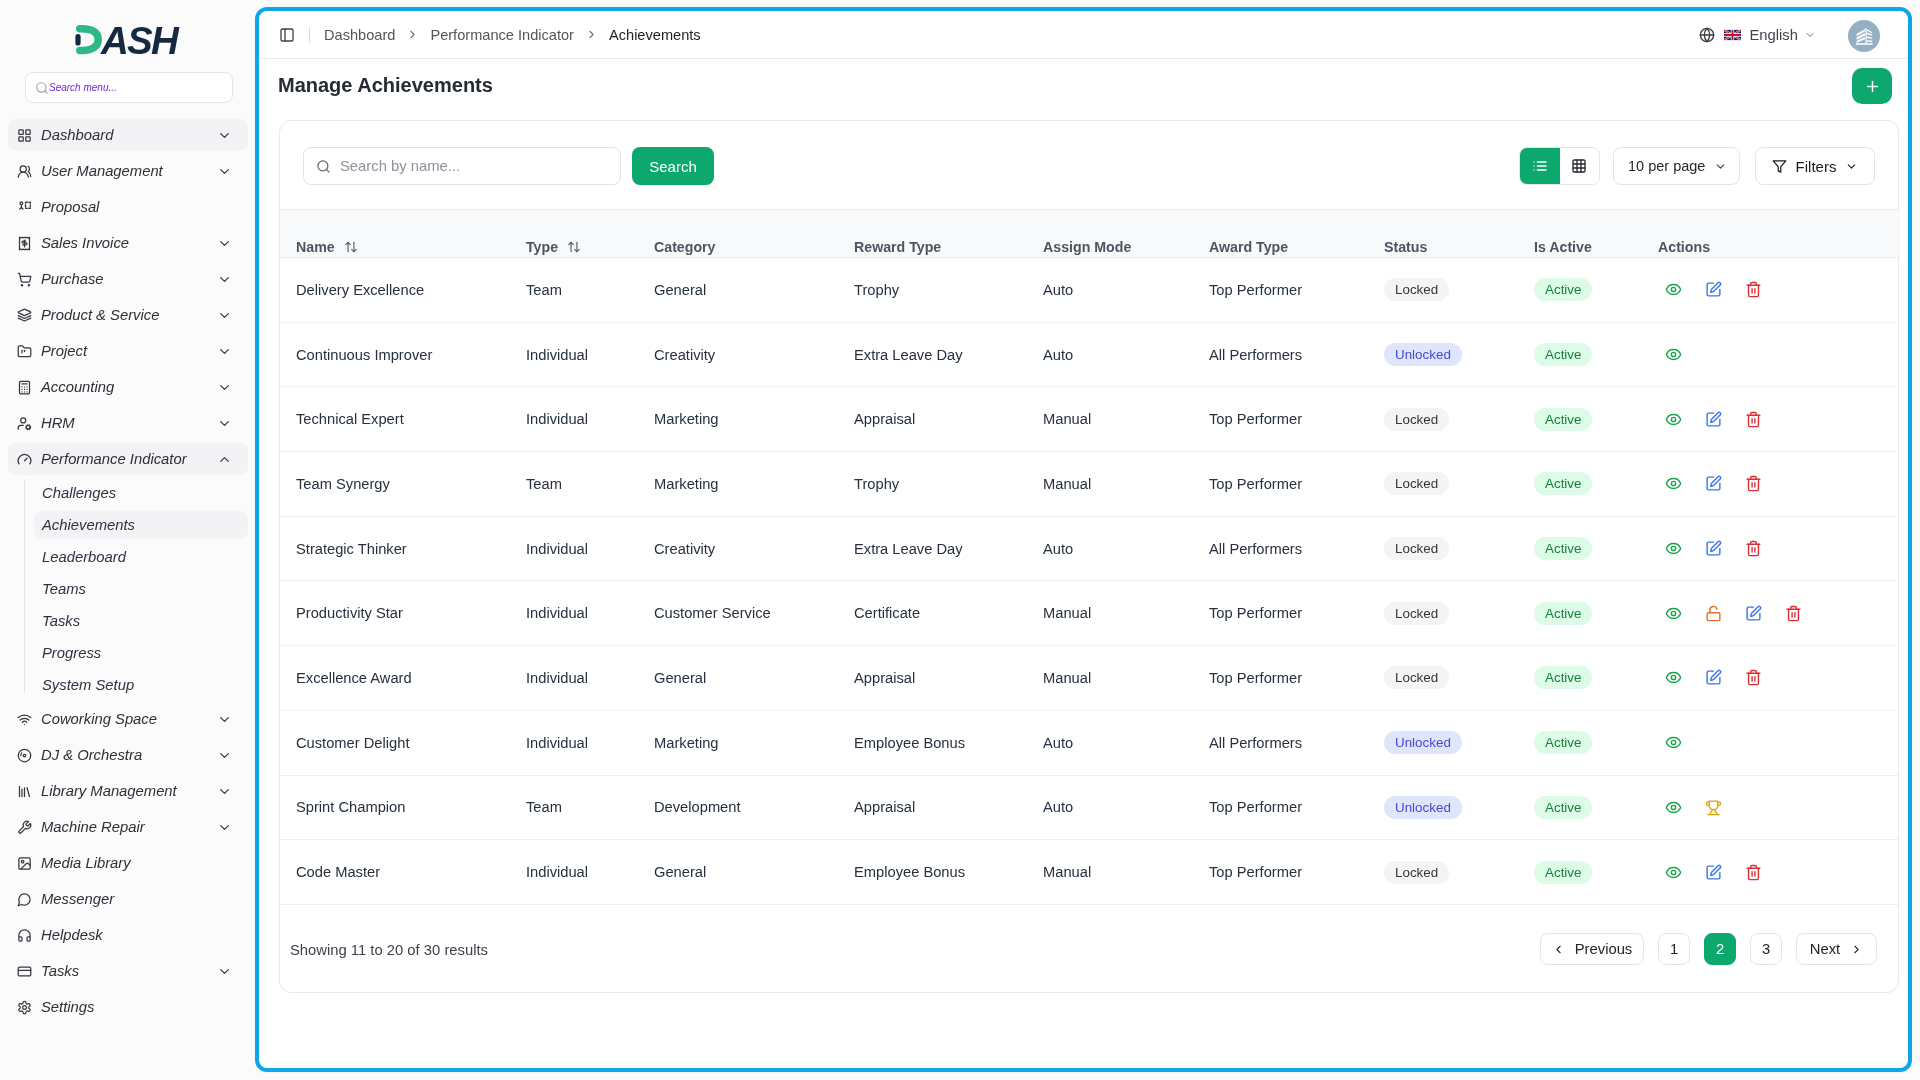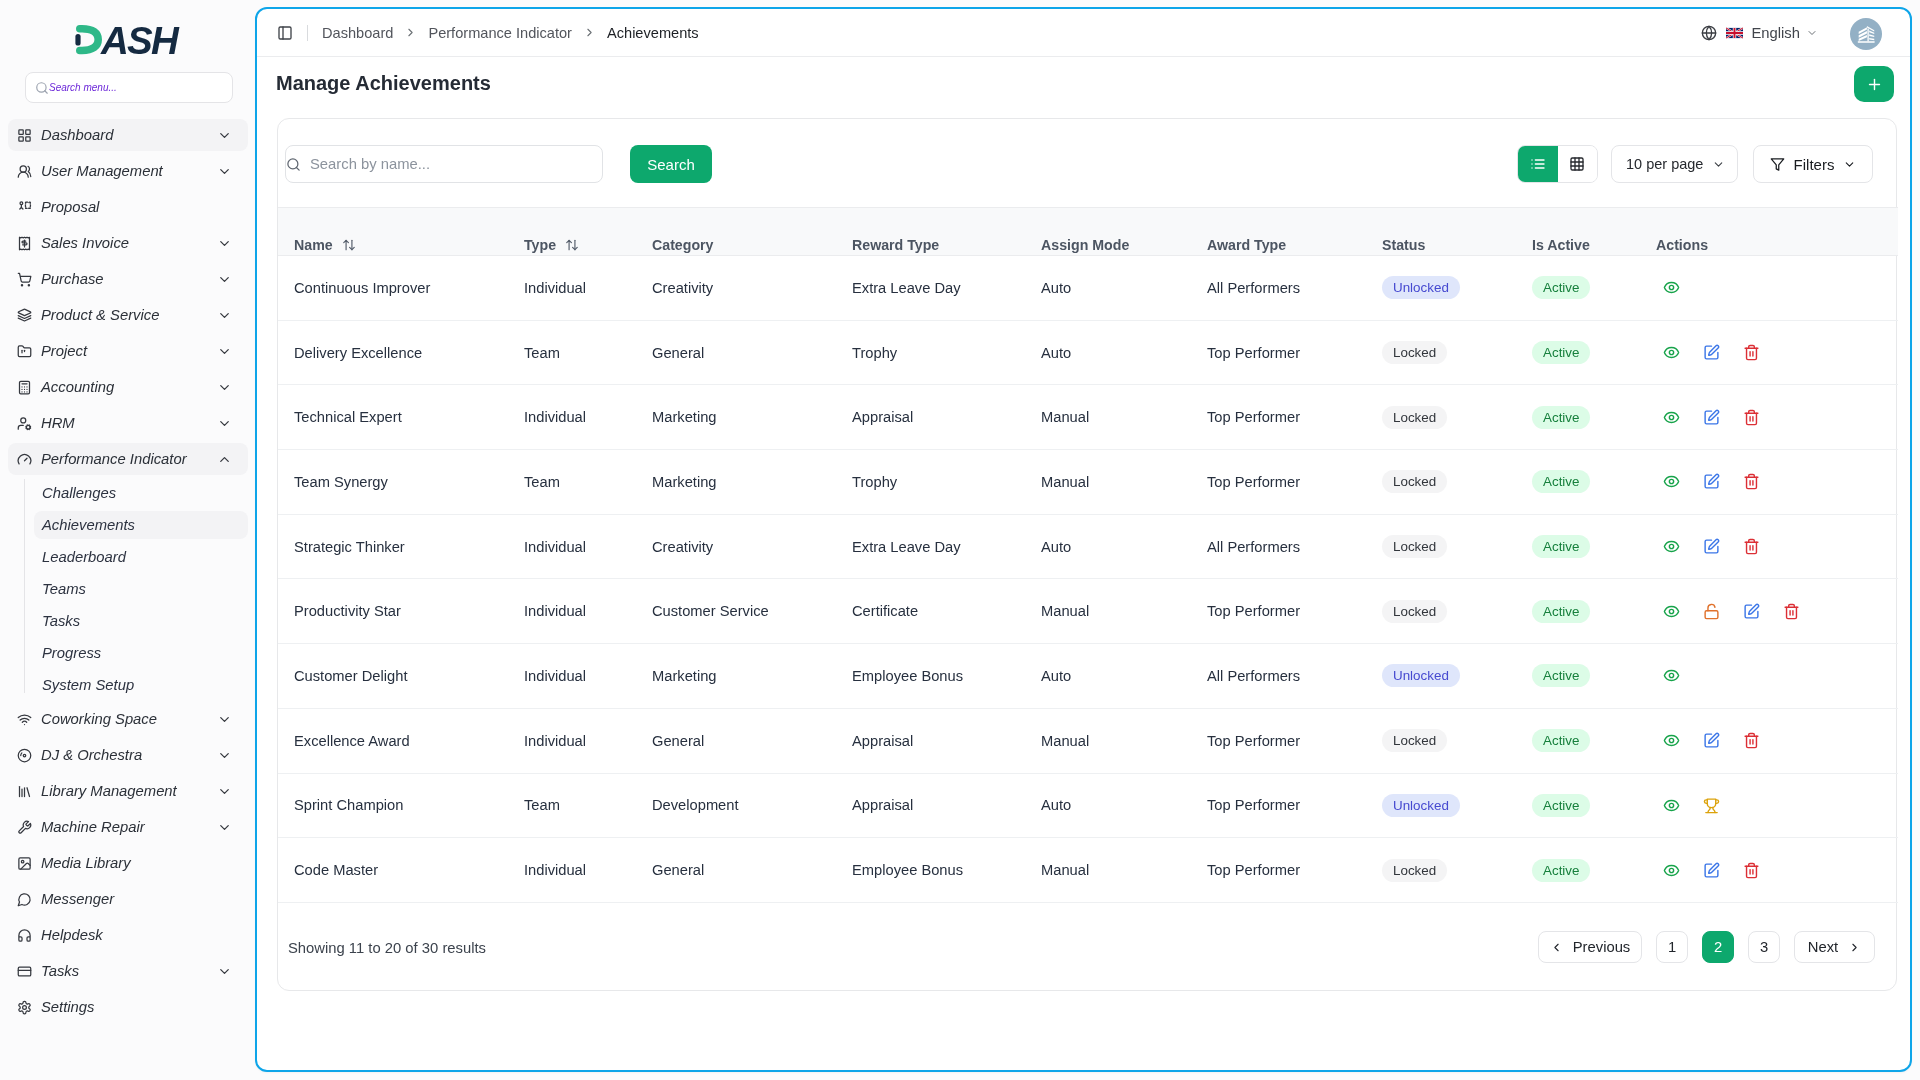--- a/index.html
+++ b/index.html
@@ -20,35 +20,35 @@
 .mi .chev { color:#44484f; }
 .mi .chev svg { width:12px; height:12px; }
 .mi.active { background:#f3f3f5; }
 .mi svg.ic { width:15px; height:15px; color:#35383f; }
 .sub { position:relative; padding-left:0; }
 .sub .guide { position:absolute; left:16px; top:0; bottom:6px; width:1px; background:#e4e4e7; }
 .smi { height:28px; margin-bottom:4px; margin-left:26px; display:flex; align-items:center; padding-left:8px; border-radius:8px; color:#2c3240; font-size:14.8px; }
 .smi.active { background:#f3f3f5; }
 
 
-.panel { position:absolute; left:255px; top:7px; width:1657px; height:1065px; background:#fff; border:2px solid #0ea5e9; border-radius:12px; box-shadow:0 1px 2px rgba(0,0,0,.04); }
+.panel { position:absolute; left:255px; top:7px; width:1657px; height:1065px; background:#fff; border:4px solid #0ea5e9; border-radius:12px; box-shadow:0 1px 2px rgba(0,0,0,.04); }
 .hdr { position:absolute; left:0; top:0; right:0; height:48px; border-bottom:1px solid #ebecee; display:flex; align-items:center; padding-left:20px; }
 .hdr .ptoggle { color:#3f4349; }
 .hdr .sep { width:1px; height:16px; background:#d9dbde; margin:0 14px; }
 .crumb { font-size:14.6px; color:#52555c; display:flex; align-items:center; }
 .crumb .c-chev { margin:0 11px; color:#6b7075; }
 .crumb .c-chev svg { width:13px; height:13px; }
 .crumb .last { color:#1d2025; }
 .title { position:absolute; left:19px; top:63px; font-size:20px; font-weight:700; color:#252b35; }
 .addbtn { position:absolute; right:16px; top:57px; width:40px; height:36px; background:#0da86d; border-radius:10px; color:#fff; display:flex; align-items:center; justify-content:center; }
 .addbtn svg { width:17px; height:17px; }
 
 
 .card { position:absolute; left:20px; top:109px; width:1620px; height:873px; border:1px solid #e7e8ea; border-radius:12px; background:#fff; }
-.inp { position:absolute; left:7px; top:26px; width:318px; height:38px; border:1px solid #e1e3e6; border-radius:8px; display:flex; align-items:center; color:#7d838c; }
+.inp { position:absolute; left:23px; top:26px; width:318px; height:38px; border:1px solid #e1e3e6; border-radius:8px; display:flex; align-items:center; padding-left:12px; color:#7d838c; }
 .inp svg { width:15px; height:15px; color:#5f6670; }
 .inp span { font-size:14.8px; margin-left:9px; color:#8c939d; }
 .searchbtn { position:absolute; left:352px; top:26px; width:82px; height:38px; background:#0da86d; border-radius:8px; color:#fff; font-size:15px; display:flex; align-items:center; justify-content:center; }
 .vtoggle { position:absolute; left:1239px; top:26px; width:81px; height:38px; border:1px solid #e4e5e8; border-radius:8px; display:flex; overflow:hidden; }
 .vtoggle .seg { flex:1; display:flex; align-items:center; justify-content:center; }
 .vtoggle .seg.on { background:#0da86d; color:#fff; }
 .vtoggle .seg.off { background:#fff; color:#26292e; }
 .vtoggle svg { width:16px; height:16px; }
 .perpage { position:absolute; left:1333px; top:26px; width:127px; height:38px; border:1px solid #e4e5e8; border-radius:8px; display:flex; align-items:center; padding:0 12px 0 14px; font-size:14.5px; color:#26292e; }
 .perpage .chev { margin-left:auto; color:#3c4046; }
@@ -510,75 +510,75 @@
             <th>
               <span class="hwrap">Is Active</span>
             </th>
             <th>
               <span class="hwrap">Actions</span>
             </th>
           </tr>
         </thead>
 <tbody>
           <tr>
+            <td>Delivery Excellence</td>
+            <td>Team</td>
+            <td>General</td>
+            <td>Trophy</td>
+            <td>Auto</td>
+            <td>Top Performer</td>
+            <td><span class="chip locked">Locked</span></td>
+            <td><span class="chip active">Active</span></td>
+            <td>
+              <span class="acts">
+                <span class="a eye">
+                  <svg class="ic" viewBox="0 0 24 24">
+                    <path d="M2.06 12.35a1 1 0 0 1 0-.7 10.76 10.76 0 0 1 19.88 0 1 1 0 0 1 0 .7 10.76 10.76 0 0 1-19.88 0"></path>
+                    <circle cx="12" cy="12" r="3"></circle>
+                  </svg>
+                </span>
+                <span class="a edit">
+                  <svg class="ic" viewBox="0 0 24 24">
+                    <path d="M12 3H5a2 2 0 0 0-2 2v14a2 2 0 0 0 2 2h14a2 2 0 0 0 2-2v-7"></path>
+                    <path d="M18.375 2.625a1 1 0 0 1 3 3l-9.013 9.014a2 2 0 0 1-.853.505l-2.873.84a.5.5 0 0 1-.62-.62l.84-2.873a2 2 0 0 1 .506-.852z"></path>
+                  </svg>
+                </span>
+                <span class="a del">
+                  <svg class="ic" viewBox="0 0 24 24">
+                    <path d="M3 6h18"></path>
+                    <path d="M19 6v14a2 2 0 0 1-2 2H7a2 2 0 0 1-2-2V6"></path>
+                    <path d="M8 6V4a2 2 0 0 1 2-2h4a2 2 0 0 1 2 2v2"></path>
+                    <path d="M10 11v6"></path>
+                    <path d="M14 11v6"></path>
+                  </svg>
+                </span>
+              </span>
+            </td>
+          </tr>
+          <tr>
             <td>Continuous Improver</td>
             <td>Individual</td>
             <td>Creativity</td>
             <td>Extra Leave Day</td>
             <td>Auto</td>
             <td>All Performers</td>
             <td><span class="chip unlocked">Unlocked</span></td>
             <td><span class="chip active">Active</span></td>
             <td>
               <span class="acts">
                 <span class="a eye">
                   <svg class="ic" viewBox="0 0 24 24">
                     <path d="M2.06 12.35a1 1 0 0 1 0-.7 10.76 10.76 0 0 1 19.88 0 1 1 0 0 1 0 .7 10.76 10.76 0 0 1-19.88 0"></path>
                     <circle cx="12" cy="12" r="3"></circle>
                   </svg>
                 </span>
               </span>
             </td>
           </tr>
           <tr>
-            <td>Delivery Excellence</td>
-            <td>Team</td>
-            <td>General</td>
-            <td>Trophy</td>
-            <td>Auto</td>
-            <td>Top Performer</td>
-            <td><span class="chip locked">Locked</span></td>
-            <td><span class="chip active">Active</span></td>
-            <td>
-              <span class="acts">
-                <span class="a eye">
-                  <svg class="ic" viewBox="0 0 24 24">
-                    <path d="M2.06 12.35a1 1 0 0 1 0-.7 10.76 10.76 0 0 1 19.88 0 1 1 0 0 1 0 .7 10.76 10.76 0 0 1-19.88 0"></path>
-                    <circle cx="12" cy="12" r="3"></circle>
-                  </svg>
-                </span>
-                <span class="a edit">
-                  <svg class="ic" viewBox="0 0 24 24">
-                    <path d="M12 3H5a2 2 0 0 0-2 2v14a2 2 0 0 0 2 2h14a2 2 0 0 0 2-2v-7"></path>
-                    <path d="M18.375 2.625a1 1 0 0 1 3 3l-9.013 9.014a2 2 0 0 1-.853.505l-2.873.84a.5.5 0 0 1-.62-.62l.84-2.873a2 2 0 0 1 .506-.852z"></path>
-                  </svg>
-                </span>
-                <span class="a del">
-                  <svg class="ic" viewBox="0 0 24 24">
-                    <path d="M3 6h18"></path>
-                    <path d="M19 6v14a2 2 0 0 1-2 2H7a2 2 0 0 1-2-2V6"></path>
-                    <path d="M8 6V4a2 2 0 0 1 2-2h4a2 2 0 0 1 2 2v2"></path>
-                    <path d="M10 11v6"></path>
-                    <path d="M14 11v6"></path>
-                  </svg>
-                </span>
-              </span>
-            </td>
-          </tr>
-          <tr>
             <td>Technical Expert</td>
             <td>Individual</td>
             <td>Marketing</td>
             <td>Appraisal</td>
             <td>Manual</td>
             <td>Top Performer</td>
             <td><span class="chip locked">Locked</span></td>
             <td><span class="chip active">Active</span></td>
             <td>
               <span class="acts">
@@ -711,69 +711,69 @@
                     <path d="M19 6v14a2 2 0 0 1-2 2H7a2 2 0 0 1-2-2V6"></path>
                     <path d="M8 6V4a2 2 0 0 1 2-2h4a2 2 0 0 1 2 2v2"></path>
                     <path d="M10 11v6"></path>
                     <path d="M14 11v6"></path>
                   </svg>
                 </span>
               </span>
             </td>
           </tr>
           <tr>
+            <td>Excellence Award</td>
+            <td>Individual</td>
+            <td>General</td>
+            <td>Appraisal</td>
+            <td>Manual</td>
+            <td>Top Performer</td>
+            <td><span class="chip locked">Locked</span></td>
+            <td><span class="chip active">Active</span></td>
+            <td>
+              <span class="acts">
+                <span class="a eye">
+                  <svg class="ic" viewBox="0 0 24 24">
+                    <path d="M2.06 12.35a1 1 0 0 1 0-.7 10.76 10.76 0 0 1 19.88 0 1 1 0 0 1 0 .7 10.76 10.76 0 0 1-19.88 0"></path>
+                    <circle cx="12" cy="12" r="3"></circle>
+                  </svg>
+                </span>
+                <span class="a edit">
+                  <svg class="ic" viewBox="0 0 24 24">
+                    <path d="M12 3H5a2 2 0 0 0-2 2v14a2 2 0 0 0 2 2h14a2 2 0 0 0 2-2v-7"></path>
+                    <path d="M18.375 2.625a1 1 0 0 1 3 3l-9.013 9.014a2 2 0 0 1-.853.505l-2.873.84a.5.5 0 0 1-.62-.62l.84-2.873a2 2 0 0 1 .506-.852z"></path>
+                  </svg>
+                </span>
+                <span class="a del">
+                  <svg class="ic" viewBox="0 0 24 24">
+                    <path d="M3 6h18"></path>
+                    <path d="M19 6v14a2 2 0 0 1-2 2H7a2 2 0 0 1-2-2V6"></path>
+                    <path d="M8 6V4a2 2 0 0 1 2-2h4a2 2 0 0 1 2 2v2"></path>
+                    <path d="M10 11v6"></path>
+                    <path d="M14 11v6"></path>
+                  </svg>
+                </span>
+              </span>
+            </td>
+          </tr>
+          <tr>
             <td>Customer Delight</td>
             <td>Individual</td>
             <td>Marketing</td>
             <td>Employee Bonus</td>
             <td>Auto</td>
             <td>All Performers</td>
             <td><span class="chip unlocked">Unlocked</span></td>
             <td><span class="chip active">Active</span></td>
             <td>
               <span class="acts">
                 <span class="a eye">
                   <svg class="ic" viewBox="0 0 24 24">
                     <path d="M2.06 12.35a1 1 0 0 1 0-.7 10.76 10.76 0 0 1 19.88 0 1 1 0 0 1 0 .7 10.76 10.76 0 0 1-19.88 0"></path>
                     <circle cx="12" cy="12" r="3"></circle>
-                  </svg>
-                </span>
-              </span>
-            </td>
-          </tr>
-          <tr>
-            <td>Excellence Award</td>
-            <td>Individual</td>
-            <td>General</td>
-            <td>Appraisal</td>
-            <td>Manual</td>
-            <td>Top Performer</td>
-            <td><span class="chip locked">Locked</span></td>
-            <td><span class="chip active">Active</span></td>
-            <td>
-              <span class="acts">
-                <span class="a eye">
-                  <svg class="ic" viewBox="0 0 24 24">
-                    <path d="M2.06 12.35a1 1 0 0 1 0-.7 10.76 10.76 0 0 1 19.88 0 1 1 0 0 1 0 .7 10.76 10.76 0 0 1-19.88 0"></path>
-                    <circle cx="12" cy="12" r="3"></circle>
-                  </svg>
-                </span>
-                <span class="a edit">
-                  <svg class="ic" viewBox="0 0 24 24">
-                    <path d="M12 3H5a2 2 0 0 0-2 2v14a2 2 0 0 0 2 2h14a2 2 0 0 0 2-2v-7"></path>
-                    <path d="M18.375 2.625a1 1 0 0 1 3 3l-9.013 9.014a2 2 0 0 1-.853.505l-2.873.84a.5.5 0 0 1-.62-.62l.84-2.873a2 2 0 0 1 .506-.852z"></path>
-                  </svg>
-                </span>
-                <span class="a del">
-                  <svg class="ic" viewBox="0 0 24 24">
-                    <path d="M3 6h18"></path>
-                    <path d="M19 6v14a2 2 0 0 1-2 2H7a2 2 0 0 1-2-2V6"></path>
-                    <path d="M8 6V4a2 2 0 0 1 2-2h4a2 2 0 0 1 2 2v2"></path>
-                    <path d="M10 11v6"></path>
-                    <path d="M14 11v6"></path>
                   </svg>
                 </span>
               </span>
             </td>
           </tr>
           <tr>
             <td>Sprint Champion</td>
             <td>Team</td>
             <td>Development</td>
             <td>Appraisal</td>

